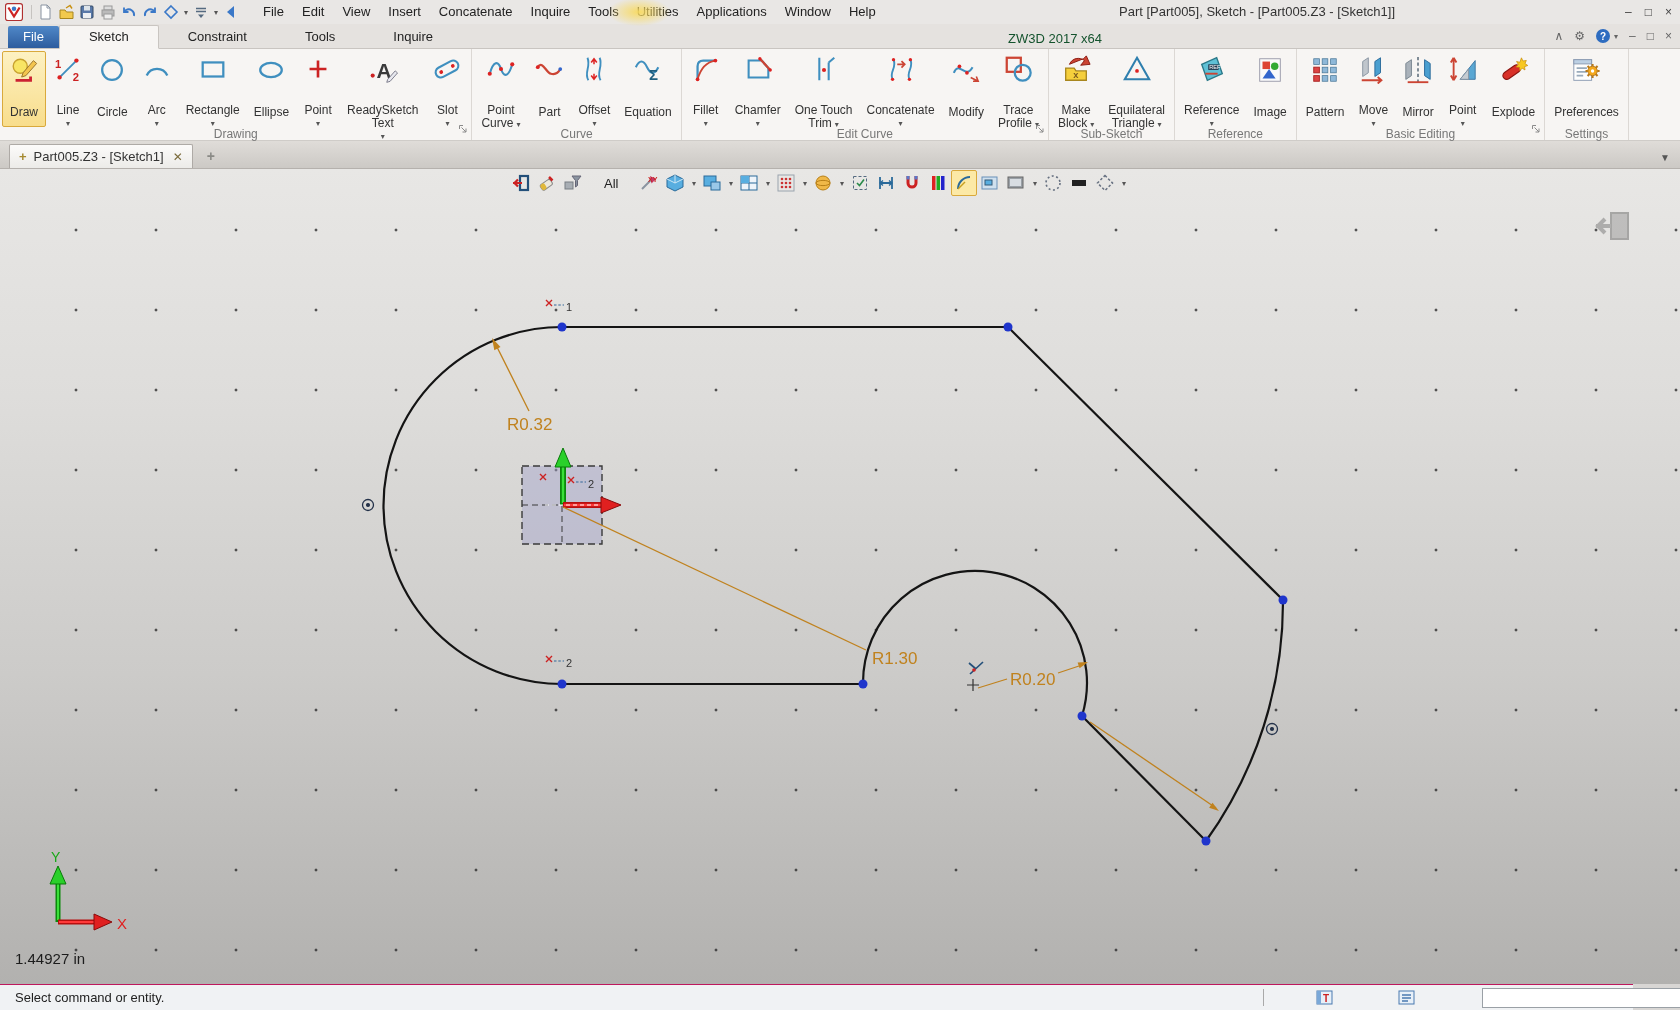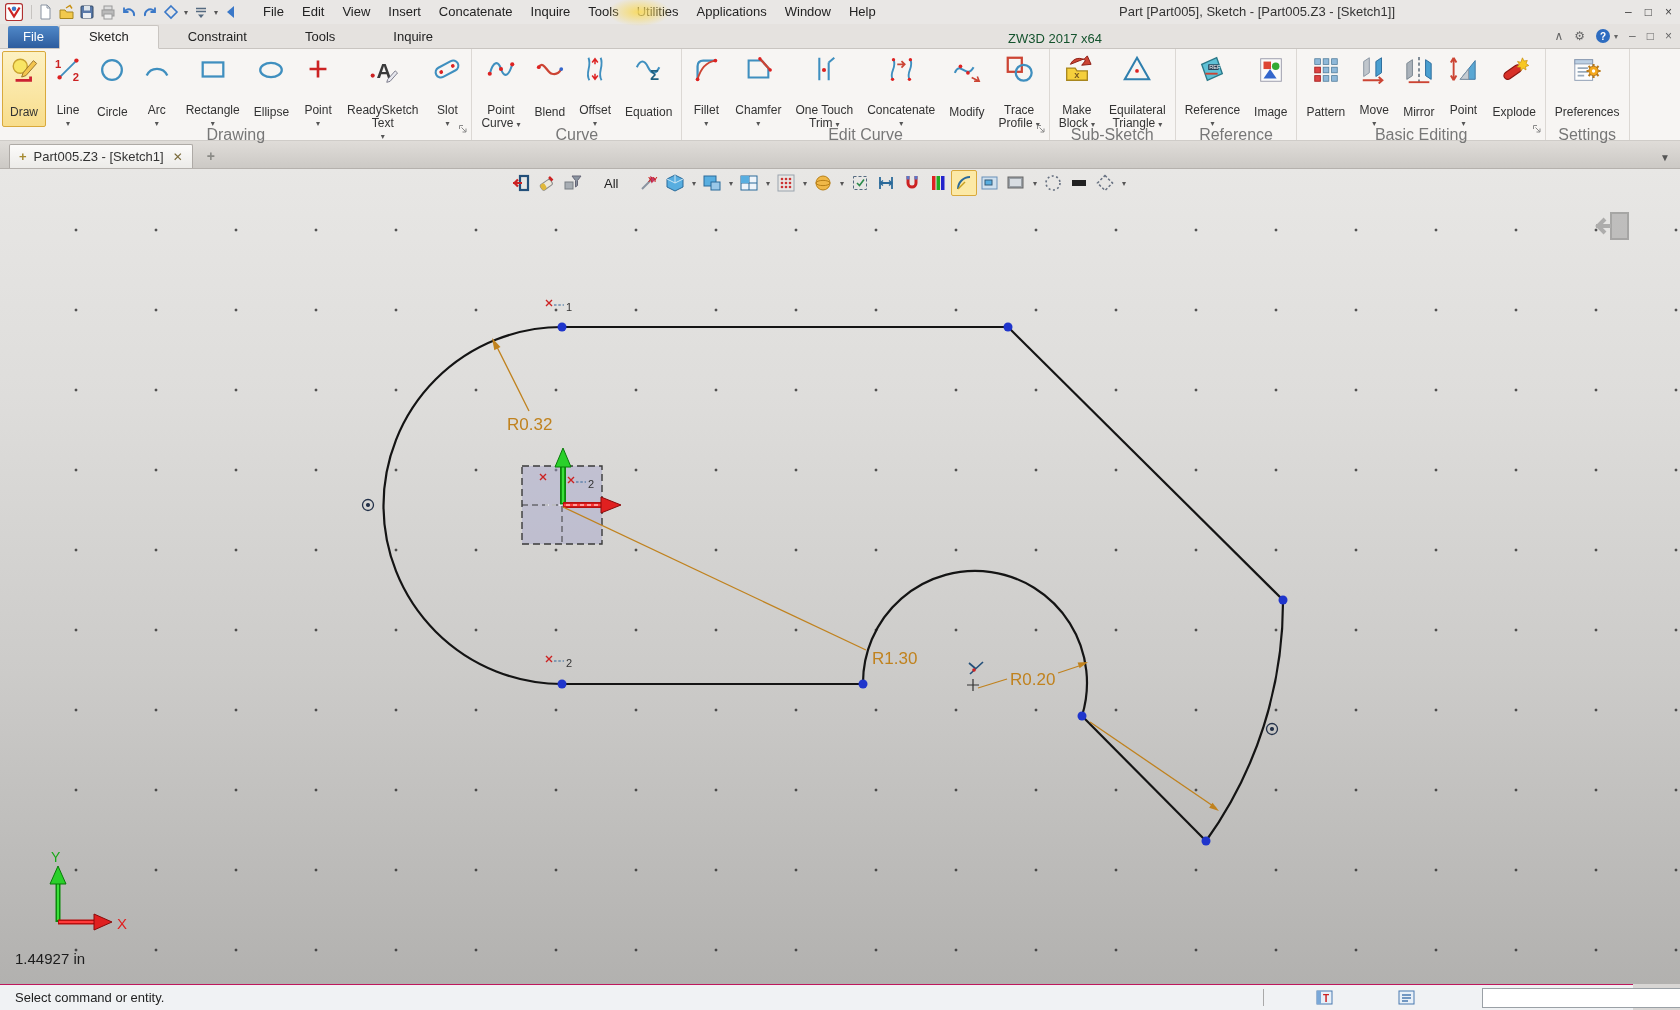--- a/index.html
+++ b/index.html
@@ -35,21 +35,21 @@
               color:#666;font-size:12px;height:20px;}
   .help-badge{width:14px;height:14px;border-radius:50%;background:#2d6cc0;color:#fff;font-size:10px;
               font-weight:bold;display:flex;align-items:center;justify-content:center;}
   .tiny-drop{font-size:8px;color:#666;margin-left:-7px;}
   
   .ribbon{position:absolute;left:0;top:48px;width:1680px;height:92px;background:#f7f5f3;
           border-bottom:1px solid #cfccc8;display:flex;z-index:28;}
   .rgroup{position:relative;display:flex;flex-direction:column;border-right:1px solid #dcd8d4;
           padding:0 2px;}
   .rgroup-body{display:flex;align-items:flex-start;flex:1;padding-top:3px;}
-  .rgroup-label{text-align:center;font-size:16px;color:#777;height:17px;line-height:15px;}
+  .rgroup-label{text-align:center;font-size:12px;color:#777;height:17px;line-height:15px;}
   .rbtn{display:flex;flex-direction:column;align-items:center;padding:2px 6px 0;height:72px;
         border:1px solid transparent;border-radius:2px;}
   .rbtn.hl{background:linear-gradient(#fdf1c2,#f8dd8c);border:1px solid #d9a93c;}
   .ricon{height:32px;display:flex;align-items:center;justify-content:center;}
   .rlabel{font-size:12px;color:#333;text-align:center;line-height:13px;margin-top:20px;}
   .rline{white-space:nowrap;}
   .rdrop{font-size:8px;color:#555;line-height:9px;margin-top:2px;}
   .rdrop-in{font-size:8px;color:#555;margin-left:3px;}
   .rlauncher{position:absolute;right:3px;bottom:2px;}
   
@@ -330,21 +330,21 @@
         </div>
         <div class="rbtn">
           <span class="ricon">
             <svg width="30" height="30" viewBox="0 0 32 32">
               <path d="M4 13 C9 5 13 19 18 20 C22 21 26 19 28 15" fill="none" stroke="#c43" stroke-width="2.4"></path>
               <circle cx="4" cy="13" r="2" fill="#d22"></circle>
               <circle cx="28" cy="15" r="2" fill="#36c"></circle>
             </svg>
           </span>
           <div class="rlabel">
-            <div class="rline"><span>Blend</span></div>
+            <div class="rline"><span>Part</span></div>
           </div>
         </div>
         <div class="rbtn">
           <span class="ricon">
             <svg width="30" height="30" viewBox="0 0 32 32">
               <path d="M10 28 C5 20 13 13 9 4" fill="none" stroke="#3f8fbf" stroke-width="2"></path>
               <path d="M23 28 C18 20 26 13 22 4" fill="none" stroke="#3f8fbf" stroke-width="2"></path>
               <path d="M13 9 l3 -4 3 4 M16 5 v6" stroke="#d22" stroke-width="1.6" fill="none"></path>
               <path d="M13 23 l3 4 3 -4 M16 27 v-6" stroke="#d22" stroke-width="1.6" fill="none"></path>
             </svg>

